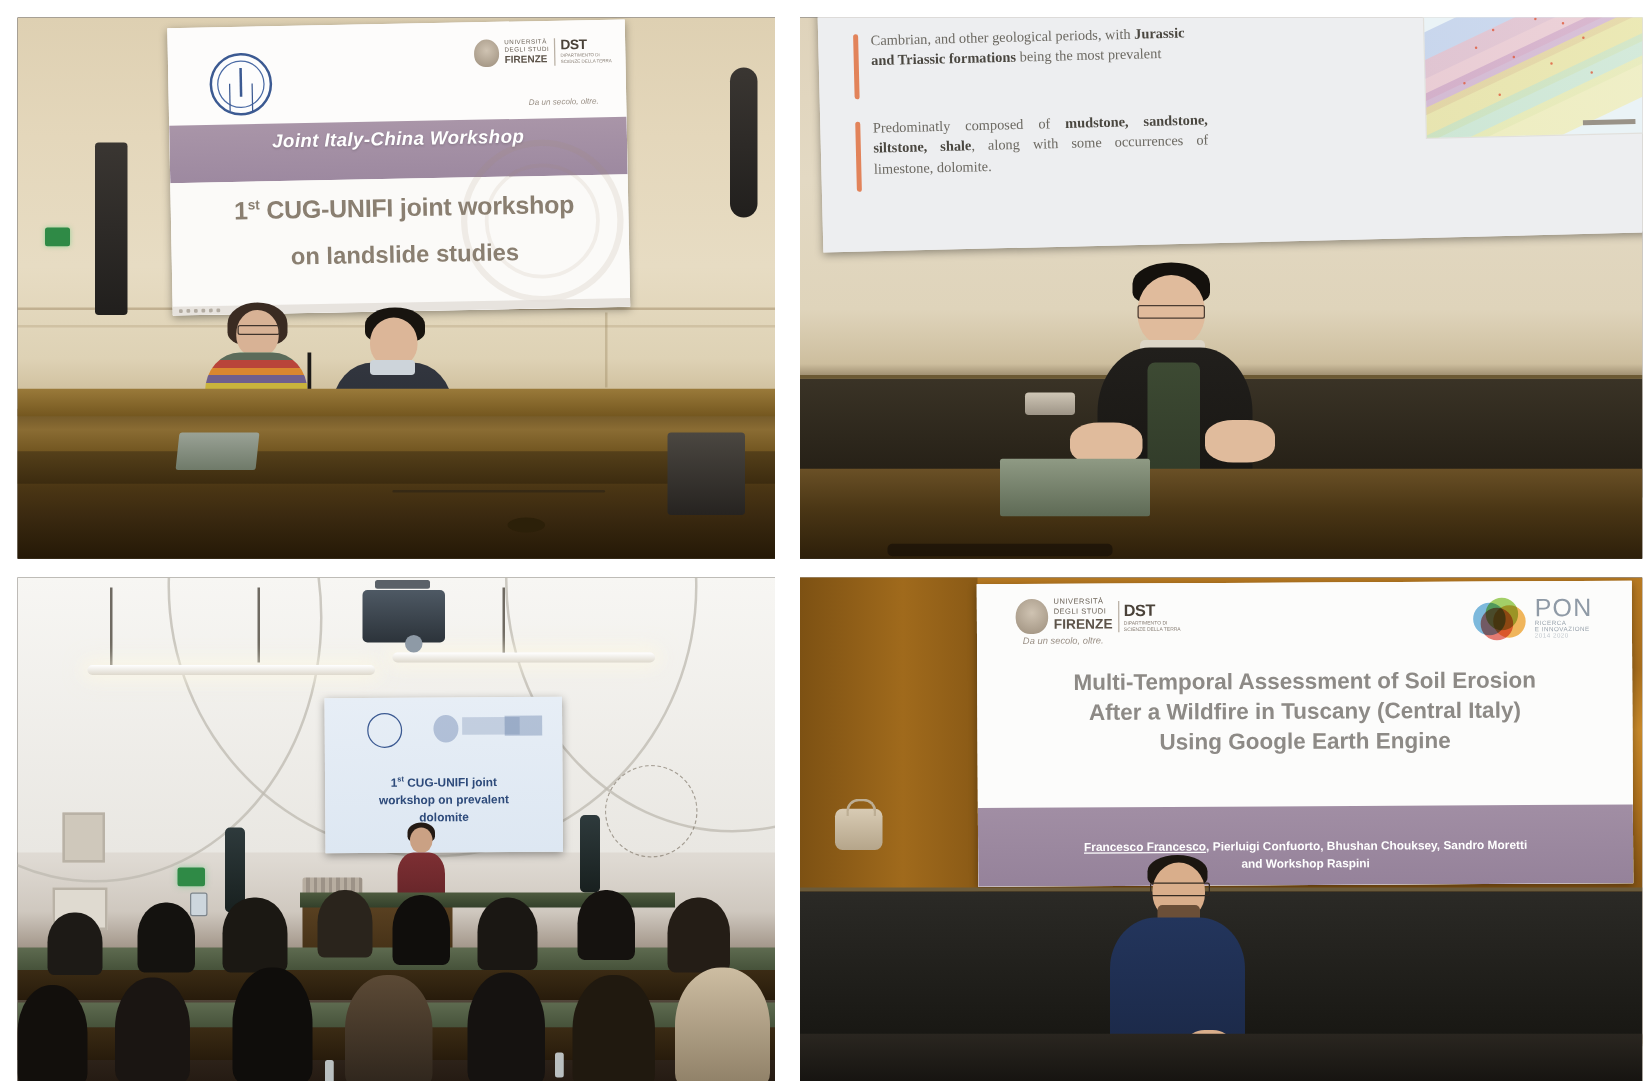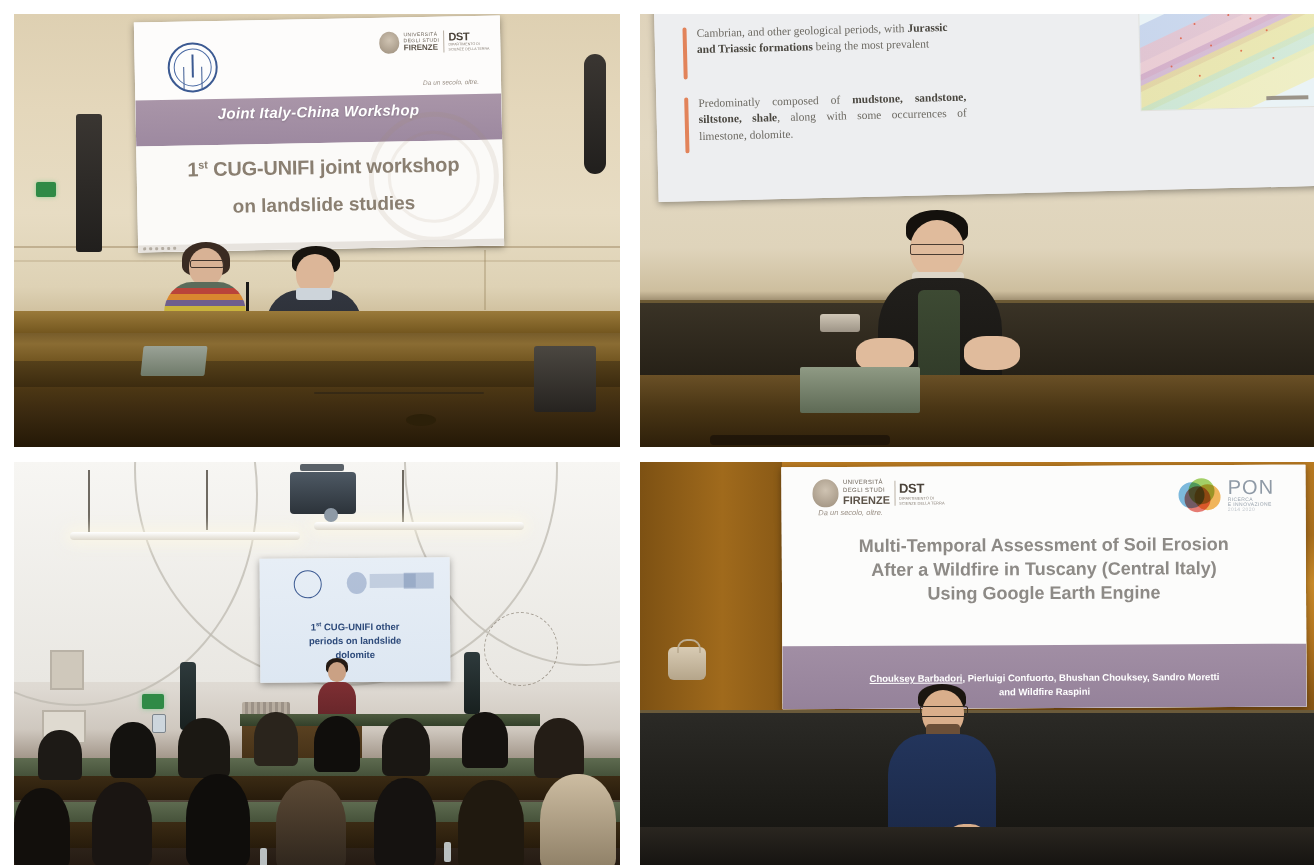--- a/index.html
+++ b/index.html
@@ -404,22 +404,22 @@
     <div style="position:absolute;left:450px;top:190px;width:16px;height:62px;border-radius:4px;background:linear-gradient(180deg,#2e3a3c,#18201f);"></div>
     <div style="position:absolute;left:470px;top:150px;width:72px;height:72px;border-radius:50%;border:1px dashed rgba(120,110,96,.6);"></div>
 
     <div class="screen-frame">
       <div class="s3-slide">
         <div style="position:absolute;left:18%;top:10%;width:26px;height:26px;border-radius:50%;border:1.5px solid #3c5a92;"></div>
         <div style="position:absolute;left:46%;top:11%;width:20px;height:22px;border-radius:50%;background:rgba(80,110,160,.35);"></div>
         <div style="position:absolute;left:58%;top:13%;width:46px;height:14px;background:rgba(90,115,160,.25);"></div>
         <div style="position:absolute;left:76%;top:12%;width:30px;height:16px;background:rgba(70,100,150,.32);"></div>
         <div class="s3-title">
-          <span>1</span><sup>st</sup><span> CUG-UNIFI other</span><br>
-          <span>periods on landslide</span><br>
+          <span>1</span><sup>st</sup><span> CUG-UNIFI joint</span><br>
+          <span>workshop on prevalent</span><br>
           <span>dolomite</span>
         </div>
       </div>
     </div>
 
     <div class="podium"></div>
     <div class="figure" style="left:300px;top:196px;width:44px;height:76px;">
       <div class="hair" style="left:12px;top:0;width:22px;height:16px;background:#241a14;"></div>
       <div class="head" style="left:14px;top:4px;width:18px;height:20px;background:#caa184;"></div>
       <div class="torso" style="left:4px;top:24px;width:38px;height:50px;background:linear-gradient(180deg,#7e2f33,#5d2226);"></div>
@@ -492,22 +492,22 @@
         </div>
 
         <div class="s4-title">
           <span>Multi-Temporal Assessment of Soil Erosion</span><br>
           <span>After a Wildfire in Tuscany (Central Italy)</span><br>
           <span>Using Google Earth Engine</span>
         </div>
 
         <div class="s4-band"></div>
         <div class="s4-authors">
-          <u>Chouksey Barbadori</u><span>, Pierluigi Confuorto, Bhushan Chouksey, Sandro Moretti</span><br>
-          <span>and Wildfire Raspini</span>
+          <u>Francesco Francesco</u><span>, Pierluigi Confuorto, Bhushan Chouksey, Sandro Moretti</span><br>
+          <span>and Workshop Raspini</span>
         </div>
       </div>
     </div>
 
     <div class="blackboard"></div>
     <div class="chalk-rail"></div>
 
     <div class="figure" style="left:236px;top:222px;width:130px;height:172px;">
       <div class="hair" style="left:42px;top:0;width:48px;height:26px;background:#1b1610;"></div>
       <div class="head" style="left:46px;top:6px;width:42px;height:46px;background:#d9ae8b;"></div>

